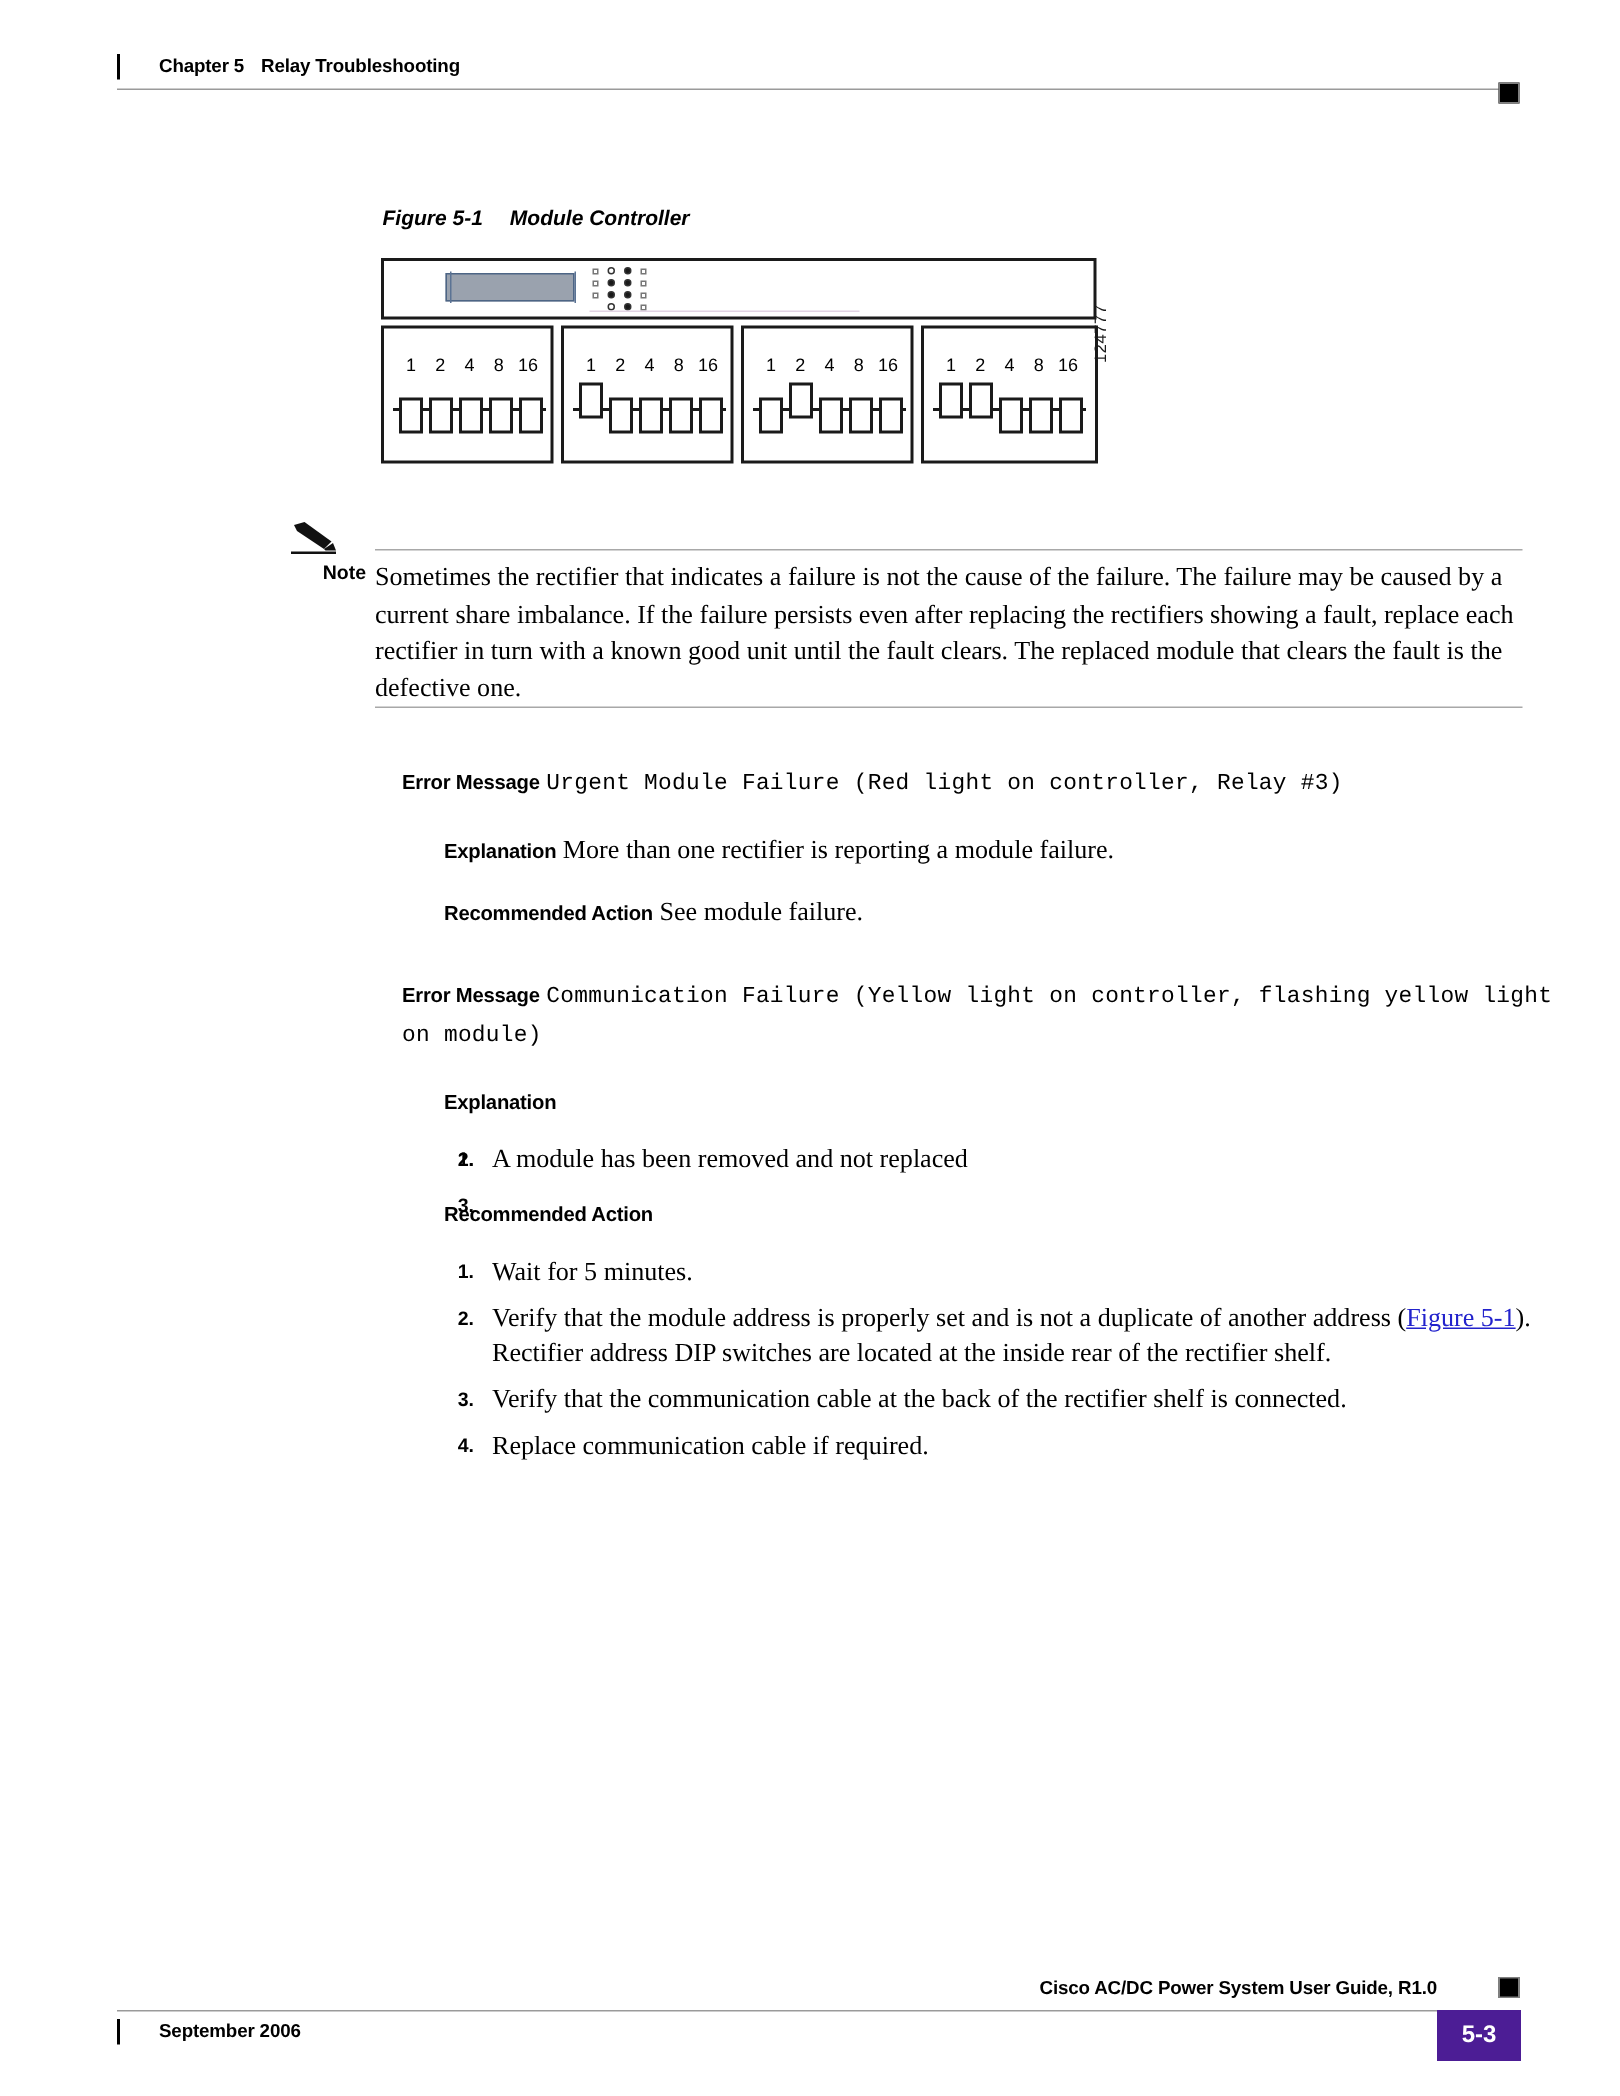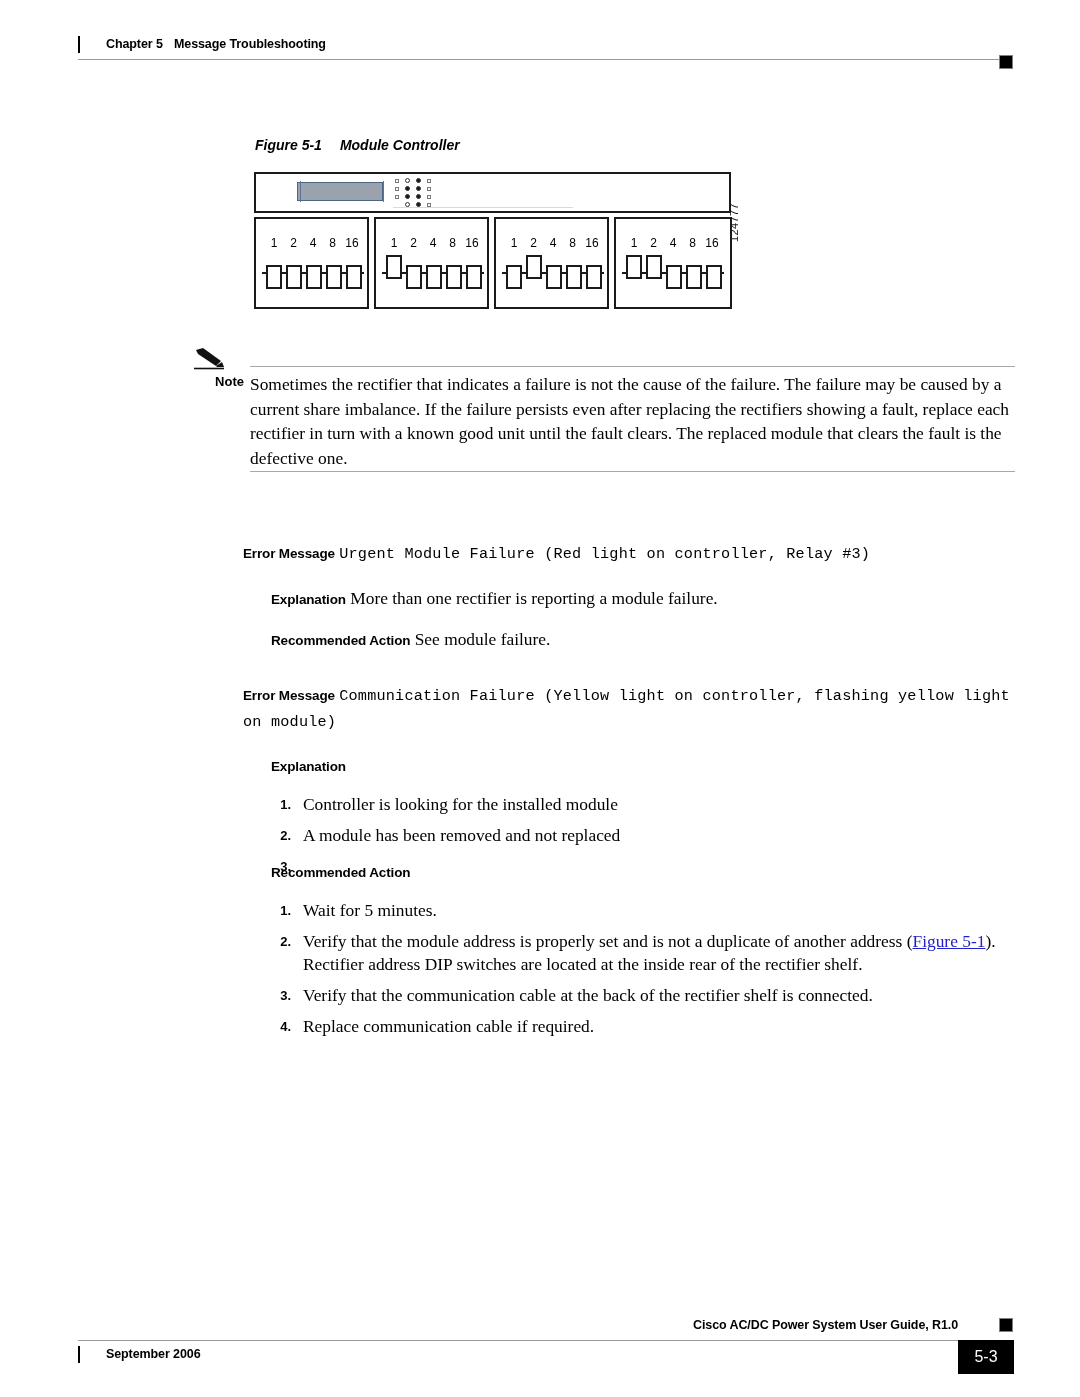--- a/index.html
+++ b/index.html
@@ -267,23 +267,22 @@
     top: 24px;
     width: 765px;
     font-size: 17.4px;
     line-height: 24.5px;
     text-align: left;
   }
 
   
   .msg {
     position: absolute;
-    left: 243px;
+    left: 268px;
     width: 770px;
-    margin-top: 32px;
   }
   .msg-head {
     font-size: 17.4px;
     line-height: 24px;
   }
   .lbl {
     font-family: "Liberation Sans", sans-serif;
     font-weight: bold;
     font-size: 13.5px;
     letter-spacing: -0.15px;
@@ -381,37 +380,37 @@
     font-size: 12.5px;
     letter-spacing: -0.1px;
     white-space: nowrap;
   }
   .footer-pageno {
     position: absolute;
     left: 880px;
     top: 22px;
     width: 56px;
     height: 34px;
-    background: #000000;
+    background: #4c1d95;
     color: #fff;
     font-family: "Liberation Sans", sans-serif;
-    font-weight: normal;
+    font-weight: bold;
     font-size: 16px;
     display: flex;
     align-items: center;
     justify-content: center;
   }
 </style>
 </head>
 <body>
 
 <div class="page-header">
   <div class="header-tick"></div>
   <div class="header-chapter">Chapter 5</div>
-  <div class="header-title">Message Troubleshooting</div>
+  <div class="header-title">Relay Troubleshooting</div>
   <div class="header-rule"></div>
   <div class="header-square"></div>
 </div>
 
 <div class="figure-caption">
   <span class="fig-num">Figure 5-1</span><span>Module Controller</span>
 </div>
 
 <div class="figure-art">
 
@@ -557,21 +556,20 @@
     <span class="mono">Communication Failure (Yellow light on controller, flashing yellow light on module)</span>
   </div>
 
   <div class="sub" style="margin-top:19px">
     <span class="lbl">Explanation</span>
   </div>
 
   <ul class="numlist" style="margin-top:14px">
     <li>
       <span class="num">1.</span>
-      <span>Controller is looking for the installed module</span>
     </li>
     <li>
       <span class="num">2.</span>
       <span>A module has been removed and not replaced</span>
     </li>
     <li>
       <span class="num">3.</span>
     </li>
   </ul>
 

